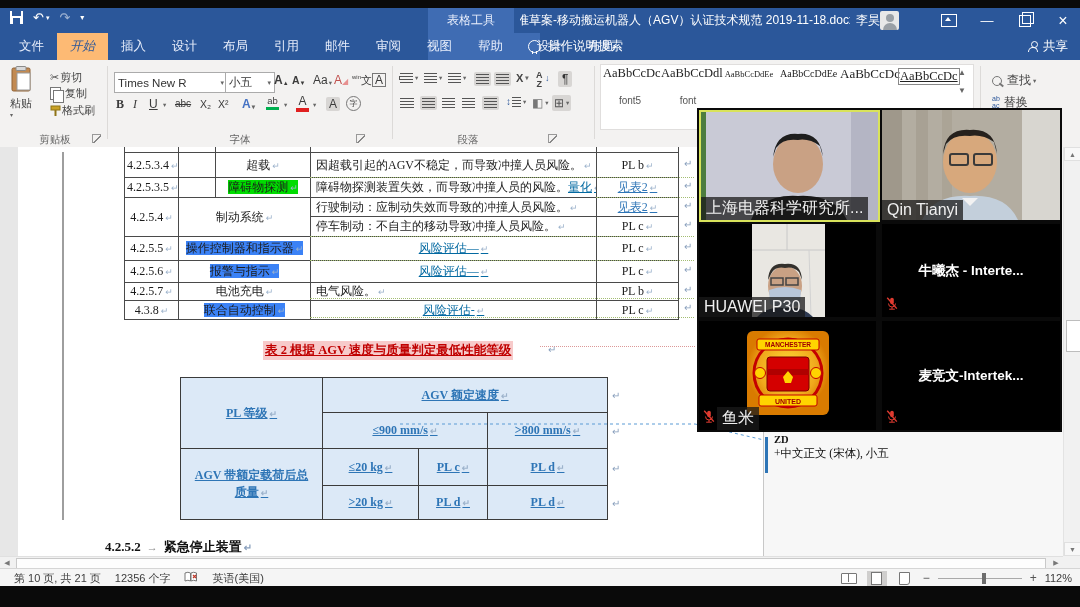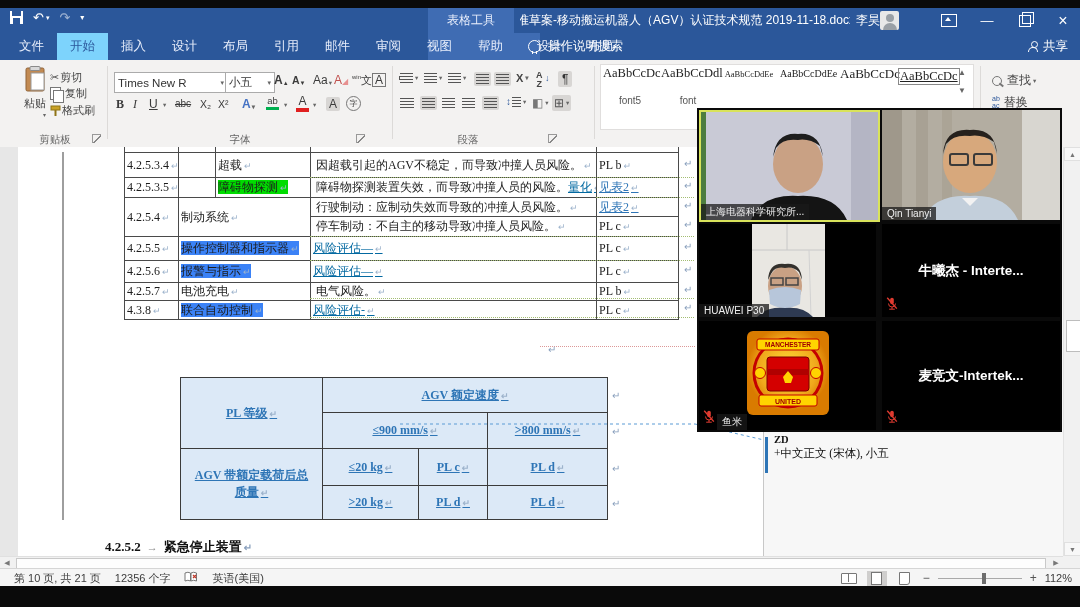--- a/index.html
+++ b/index.html
@@ -23,21 +23,21 @@
   .wbtn{width:38px;height:25px;display:flex;align-items:center;justify-content:center;font-size:13px;color:#fff;}
   .ribopt{width:14px;height:11px;border:1px solid #fff;position:relative;}
   .ribopt:before{content:"";position:absolute;left:3px;top:2px;border-left:3px solid transparent;border-right:3px solid transparent;border-bottom:4px solid #fff;}
   .restore{width:10px;height:10px;border:1px solid #fff;position:relative;background:#2b579a;}
   .restore:before{content:"";position:absolute;left:2px;top:-4px;width:10px;height:10px;border:1px solid #fff;}
   
   #tabrow{left:0;top:33px;width:1080px;height:27px;background:#2b579a;color:#e8eefb;font-size:12.5px;}
   #ctx-tabs-bg{left:428px;top:0;width:112px;height:27px;background:#3f6cb3;}
   .tab{position:relative;padding:0 13px;height:27px;display:flex;align-items:center;}
   #tabs-flex{left:6px;top:0;display:flex;height:27px;}
-  .tab.sel{background:#7dd3fc;color:#2b579a;}
+  .tab.sel{background:#fdba74;color:#2b579a;font-style:italic;}
   #search-area{left:528px;top:0;height:27px;display:flex;align-items:center;gap:7px;color:#fff;}
   #share-area{right:12px;top:0;height:27px;display:flex;align-items:center;gap:5px;color:#fff;}
   .person-ic{width:10px;height:11px;position:relative;}
   .person-ic:before{content:"";position:absolute;left:2.5px;top:0;width:5px;height:5px;border-radius:50%;border:1px solid #fff;}
   .person-ic:after{content:"";position:absolute;left:0;top:6px;width:8px;height:4px;border:1px solid #fff;border-bottom:none;border-radius:5px 5px 0 0;}
   
   #ribbon{left:0;top:60px;width:1080px;height:87px;background:#f3f2f1;border-bottom:1px solid #d2d0ce;color:#444;}
   .vsep{position:absolute;top:6px;bottom:8px;width:1px;background:#dcdad8;}
   .grp-label{position:absolute;top:73px;font-size:10.5px;color:#666;width:100px;text-align:center;}
   .launcher{position:absolute;top:74px;width:8px;height:8px;border-left:1px solid #999;border-top:1px solid #999;
@@ -62,21 +62,21 @@
   .stycard .sname{font-size:10px;color:#555;margin-top:14px;font-family:"Liberation Sans",sans-serif;white-space:nowrap;}
   
   #docarea{left:0;top:147px;width:1063px;height:409px;background:#e7e7e7;overflow:hidden;}
   #page{position:absolute;left:18px;top:0;width:745px;height:409px;background:#fff;}
   #markup-area{position:absolute;left:763px;top:0;width:300px;height:409px;background:#f7f7f7;border-left:1px solid #c8c8c8;}
   #changebar{position:absolute;left:62px;top:5px;width:2px;height:368px;background:#9e9e9e;}
   table.doc{border-collapse:collapse;table-layout:fixed;position:absolute;
             font-family:"Liberation Serif",serif;font-size:12px;color:#1c1c1c;}
   table.doc td{border:1px solid #4a4a4a;padding:0 2px;overflow:hidden;white-space:nowrap;}
   #t1{left:124px;top:-2px;width:554px;}
-  #t1 td.c{}
+  #t1 td.c{text-align:center;}
   #t1 td.d{padding-left:5px;margin-top:48px;}
   .eoc:after{content:"↵";color:#9db3cc;font-size:9px;margin-left:2px;}
   .hl-g{background:#00dc00;}
   .hl-y{background:#3b82f6;}
   .lnk-b{color:#2e75b6;text-decoration:underline;}
   .lnk-g{color:#0369a1;text-decoration:underline;}
   .rowmark{position:absolute;color:#8aa0bd;font-size:10px;}
   .fmtline{position:absolute;height:0;border-top:1px dotted #a3bd72;}
   #caption{position:absolute;left:263px;top:194px;background:#f7caca;color:#c00000;font-weight:bold;
            font-family:"Liberation Serif",serif;font-size:12.5px;text-decoration:underline;padding:1px 2px;white-space:nowrap;}
@@ -114,21 +114,21 @@
   #zoomtrack{width:84px;height:1px;background:#a9a9a9;position:relative;}
   #zoomthumb{position:absolute;left:44px;top:-5px;width:4px;height:11px;background:#6d6d6d;}
   .zbtn{font-size:12px;color:#555;}
   
   #bar-top{left:0;top:0;width:1080px;height:8px;background:#0a0a0a;}
   #bar-bottom{left:0;top:586px;width:1080px;height:21px;background:#0a0a0a;}
   
   #vpanel{left:697px;top:108px;width:365px;height:324px;background:#0a0a0a;z-index:60;}
   .vt{position:absolute;background:#000;overflow:hidden;}
   .vt .chip{position:absolute;left:0;bottom:0;background:rgba(25,25,25,.75);color:#f0f0f0;
-            font-size:10px;padding:1px 5px;border-radius:0;white-space:nowrap;}
+            font-size:16px;padding:1px 5px;border-radius:0;white-space:nowrap;}
   .vt .cname{position:absolute;width:100%;text-align:center;color:#fff;font-weight:bold;font-size:13.5px;}
   .mic{position:absolute;left:4px;bottom:3px;}
   #t-active{border:2px solid #d9e35b;}
   
   .floppy{width:13px;height:13px;background:#fff;position:relative;display:inline-block;}
   .floppy:before{content:"";position:absolute;left:2px;top:0;width:9px;height:5px;background:#2b579a;}
   .floppy:after{content:"";position:absolute;left:3px;top:7px;width:7px;height:6px;background:#2b579a;}
   .bulb{width:11px;height:11px;border:1px solid #fff;border-radius:50%;position:relative;}
   .bulb:after{content:"";position:absolute;left:3px;top:10px;width:3px;height:3px;border-left:1px solid #fff;border-right:1px solid #fff;}
 </style>
@@ -193,21 +193,21 @@
       <span>操作说明搜索</span>
     </div>
     <div class="abs" id="share-area">
       <span class="person-ic"></span>
       <span>共享</span>
     </div>
   </div>
 
   <div class="abs" id="ribbon">
 
-    <div class="abs" style="left:10px;top:6px;width:36px;height:56px;text-align:right">
+    <div class="abs" style="left:10px;top:6px;width:36px;height:56px;text-align:left">
       <svg width="22" height="26" viewBox="0 0 22 26">
         <rect x="2" y="2" width="18" height="23" rx="1.5" fill="#c28a52" stroke="#8f6236"></rect>
         <rect x="6" y="0.5" width="10" height="4" rx="1" fill="#d9d9d9" stroke="#8a8a8a"></rect>
         <rect x="7" y="7" width="13" height="17" fill="#fff" stroke="#999"></rect>
       </svg>
       <div style="font-size:11px">粘贴</div>
       <div style="font-size:6px;color:#666">▾</div>
     </div>
     <div class="abs pbtn" style="left:50px;top:10px;font-size:11px">
       <span style="font-size:11px;color:#555">✂</span>
@@ -452,20 +452,21 @@
     <span class="rowmark" style="left:684px;top:11px">↵</span>
       <span class="rowmark" style="left:684px;top:33px">↵</span>
     <span class="rowmark" style="left:684px;top:53px">↵</span>
       <span class="rowmark" style="left:684px;top:72px">↵</span>
     <span class="rowmark" style="left:684px;top:94px">↵</span>
       <span class="rowmark" style="left:684px;top:117px">↵</span>
     <span class="rowmark" style="left:684px;top:137px">↵</span>
       <span class="rowmark" style="left:684px;top:155px">↵</span>
 
     <div id="redline"></div>
+    <div id="caption">表 2 根据 AGV 速度与质量判定最低性能等级</div>
     <span class="rowmark" style="left:548px;top:197px">↵</span>
 
     <table class="doc" id="t2">
       <colgroup>
           <col style="width:142px">
           <col style="width:96px">
           <col style="width:69px">
           <col style="width:120px">
         </colgroup>
       <tbody>

